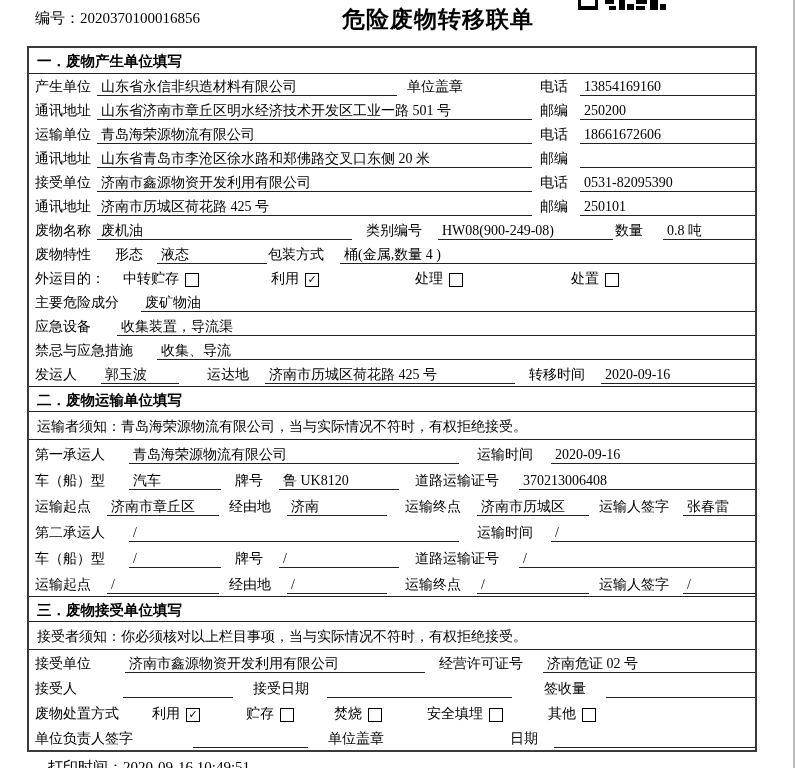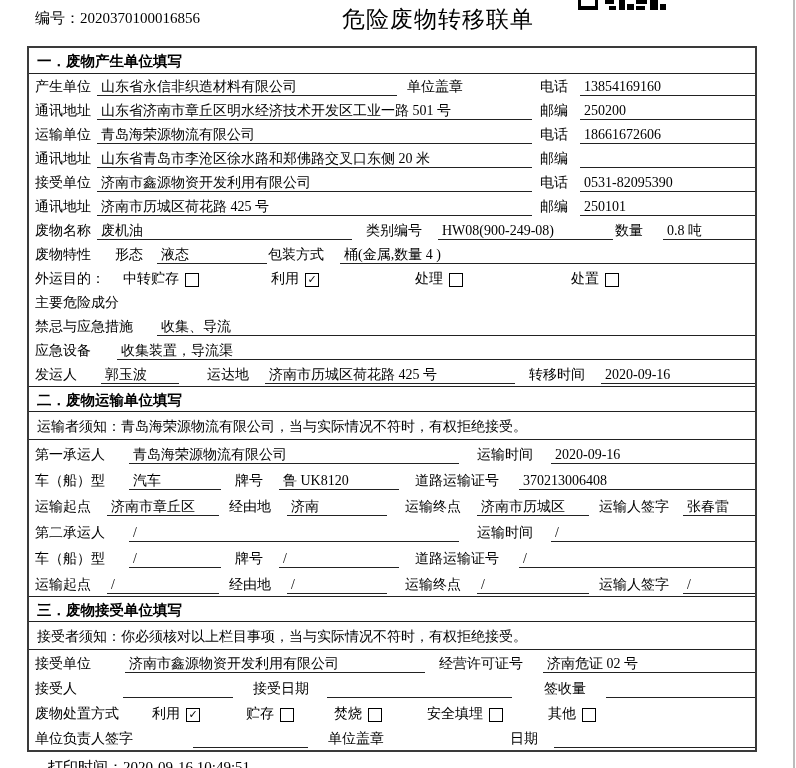--- a/index.html
+++ b/index.html
@@ -2,21 +2,21 @@
 <html><head>
 <meta charset="utf-8">
 <style>
   html,body{margin:0;padding:0;background:#fff;}
   .page{position:relative;width:796px;height:768px;background:#fff;overflow:hidden;
         font-family:"Liberation Serif","DejaVu Serif",serif;font-size:14px;color:#000;}
   .right-edge{position:absolute;top:0;right:1px;width:2px;height:768px;background:#bcbcbc;}
   .qr{position:absolute;left:578px;top:0;width:88px;height:10px;}
   .hdr{position:relative;height:34px;padding-top:4px;}
   .form-no{position:absolute;left:35px;top:9px;font-size:15px;white-space:nowrap;}
-  .title{text-align:center;padding-left:80px;font-size:23px;font-weight:normal;letter-spacing:1px;}
+  .title{text-align:center;padding-left:80px;font-size:23px;font-weight:bold;letter-spacing:1px;}
   .box{box-sizing:border-box;margin:8px 0 0 27px;width:730px;border:2px solid #3a3a3a;background:#fff;font-family:Liberation Serif, serif;}
   .sec-hdr{box-sizing:border-box;height:26px;padding:4px 6px 0 8px;font-weight:bold;font-size:14.5px;
            border-bottom:1.5px solid #222;}
   .sec-hdr.mid{border-top:1.5px solid #222;}
   .notice{box-sizing:border-box;height:28px;padding:6px 6px 0 8px;border-bottom:1px solid #222;white-space:nowrap;}
   .row{box-sizing:border-box;display:flex;align-items:flex-end;height:24px;padding:0 0 2px 6px;}
   .s2 .row{height:26px;}
   .s3 .row{height:25px;}
   .lbl{flex:none;white-space:nowrap;height:18px;line-height:18px;}
   .fld{flex:none;box-sizing:border-box;height:18px;line-height:18px;border-bottom:1px solid #222;
@@ -123,30 +123,31 @@
         <span class="lbl" style="margin-left:72px">利用</span>
         <span class="cb">✓</span>
         <span class="lbl" style="margin-left:96px">处理</span>
         <span class="cb"></span>
         <span class="lbl" style="margin-left:108px">处置</span>
         <span class="cb"></span>
       </div>
 
       <div class="row">
         <span class="lbl" style="width:100px">主要危险成分</span>
+        <span class="fld grow" style="margin-left:6px">废矿物油</span>
+      </div>
+
+      <div class="row">
+        <span class="lbl" style="width:76px">应急设备</span>
+        <span class="fld grow" style="margin-left:6px">收集装置，导流渠</span>
       </div>
 
       <div class="row">
         <span class="lbl" style="width:116px">禁忌与应急措施</span>
         <span class="fld grow" style="margin-left:6px">收集、导流</span>
-      </div>
-
-      <div class="row">
-        <span class="lbl" style="width:76px">应急设备</span>
-        <span class="fld grow" style="margin-left:6px">收集装置，导流渠</span>
       </div>
 
       <div class="row">
         <span class="lbl" style="width:54px">发运人</span>
         <span class="fld" style="width:78px;margin-left:12px">郭玉波</span>
         <span class="lbl" style="width:48px;margin-left:28px">运达地</span>
         <span class="fld" style="width:250px;margin-left:10px">济南市历城区荷花路 425 号</span>
         <span class="lbl" style="width:62px;margin-left:14px">转移时间</span>
         <span class="fld grow" style="margin-left:10px">2020-09-16</span>
       </div>

